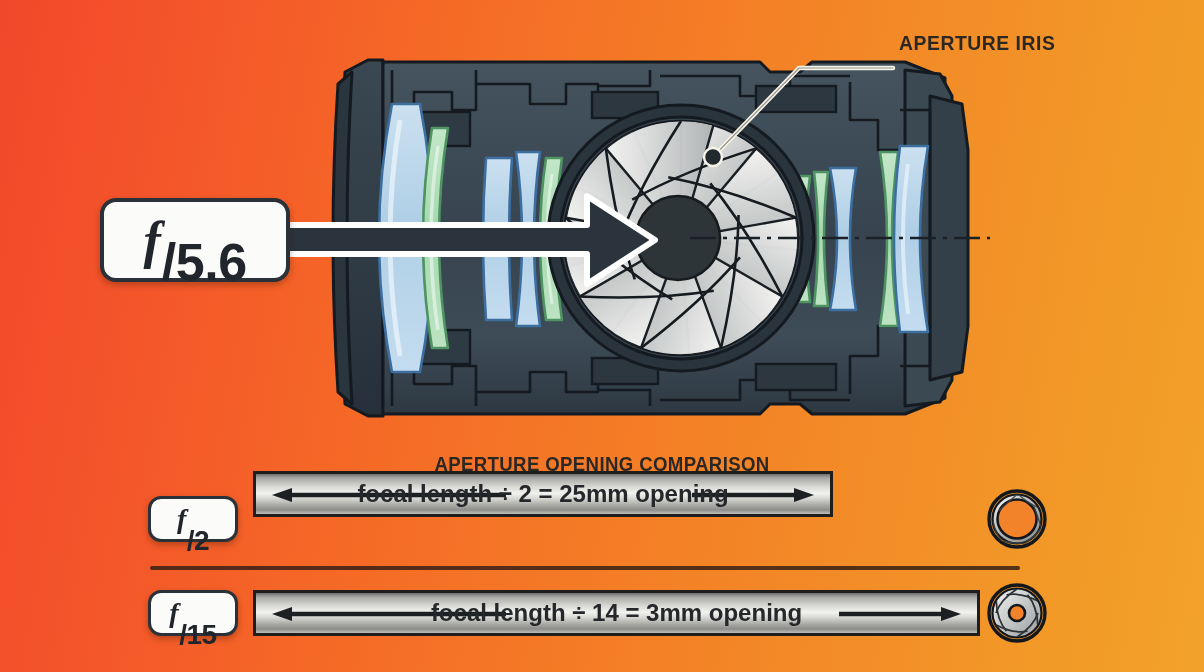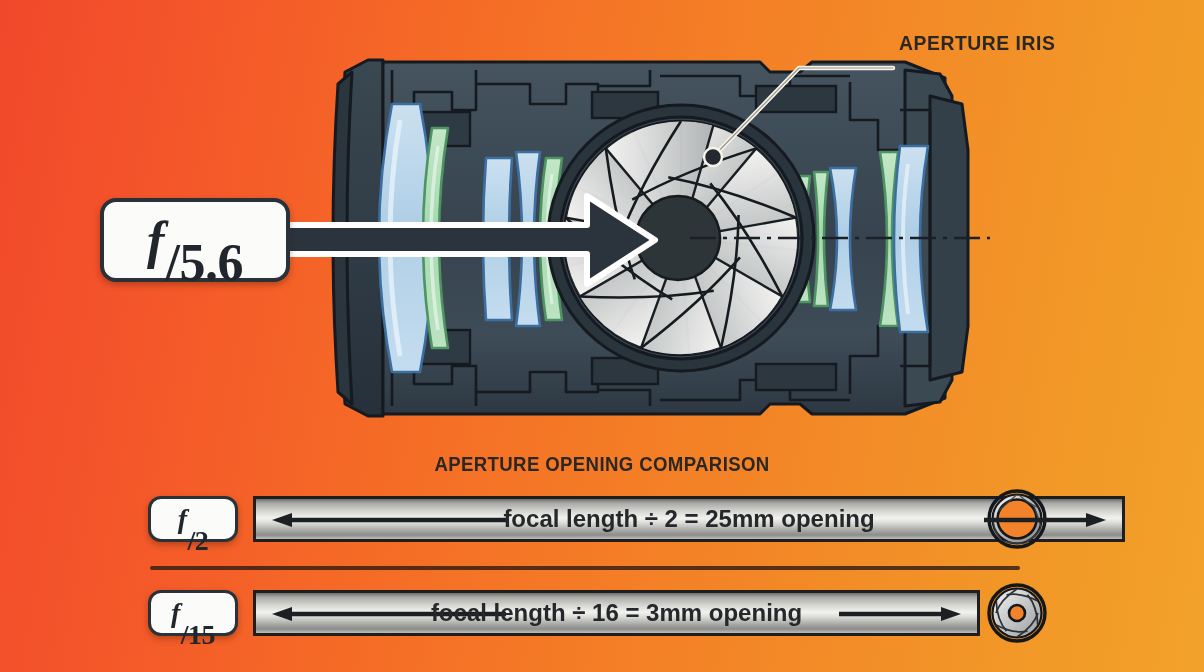--- a/index.html
+++ b/index.html
@@ -30,21 +30,21 @@
     box-shadow:0 3px 6px rgba(60,20,0,.33);
     display:flex;align-items:center;justify-content:center;
     color:#20262C;box-sizing:border-box;
   }
   .chip .fglyph{
     font-family:"Liberation Serif", serif;
     font-style:italic;font-weight:bold;
     padding-right:.02em;
   }
   .chip .fnum{
-    font-family:Liberation Serif, serif;
+    font-family:Liberation Sans, sans-serif;
     font-weight:bold;letter-spacing:-.5px;margin-top:44px;
   }
 
   #chip-main{left:100px;top:198px;width:190px;height:84px;border-radius:16px;border-width:4px;}
   #chip-main .fglyph{font-size:52px;}
   #chip-main .fnum{font-size:52px;}
 
   #chip-f2{left:148px;top:496px;width:90px;height:46px;}
   #chip-f2 .fglyph{font-size:28px;}
   #chip-f2 .fnum{font-size:28px;}
@@ -63,21 +63,21 @@
     position:absolute;left:150px;top:566px;width:870px;height:4px;
     background:#3A2014;border-radius:2px;opacity:.85;
   }
   .bar{
     position:absolute;height:46px;
     border:3px solid #201E1C;box-sizing:border-box;
     background:linear-gradient(180deg,#6E6E6E 0%,#A8A8A6 10%,#D8D8D4 32%,#F2F2EE 48%,#DADAD6 60%,#A9A9A6 78%,#8C8C8A 90%,#BEBEBB 100%);
     display:flex;align-items:center;justify-content:center;
     overflow:hidden;
   }
-  #bar-f2{left:253px;top:496px;width:872px;align-items:center;}
+  #bar-f2{left:253px;top:471px;width:580px;align-items:center;}
   #bar-f16{left:253px;top:590px;width:727px;}
   .bar-label{
     font-size:24px;font-weight:bold;color:#25282B;
     white-space:nowrap;z-index:3;position:relative;
     padding:0 6px;
   }
   .arrow-line{position:absolute;top:50%;transform:translateY(-50%);height:14px;z-index:2;}
   .arrow-line svg{display:block;}
   .al-left{left:14px;}
   .al-right{right:14px;}
@@ -299,21 +299,21 @@
       <span class="fnum">/15</span>
   </div>
 
   <div class="bar" id="bar-f16">
     <span class="arrow-line al-left">
       <svg width="236" height="16" viewBox="0 0 236 16">
         <path d="M236,8 L18,8" stroke="#1D2023" stroke-width="4.5" fill="none"></path>
         <path d="M2,8 L22,1 L22,15 Z" fill="#1D2023"></path>
       </svg>
     </span>
-    <span class="bar-label">focal length ÷ 16 = 3mm opening</span>
+    <span class="bar-label">focal length ÷ 14 = 3mm opening</span>
     <span class="arrow-line al-right">
       <svg width="124" height="16" viewBox="0 0 124 16">
         <path d="M0,8 L106,8" stroke="#1D2023" stroke-width="4.5" fill="none"></path>
         <path d="M122,8 L102,1 L102,15 Z" fill="#1D2023"></path>
       </svg>
     </span>
   </div>
 
   <span class="iris-small" id="iris-f16">
     <svg width="60" height="60" viewBox="0 0 60 60">

